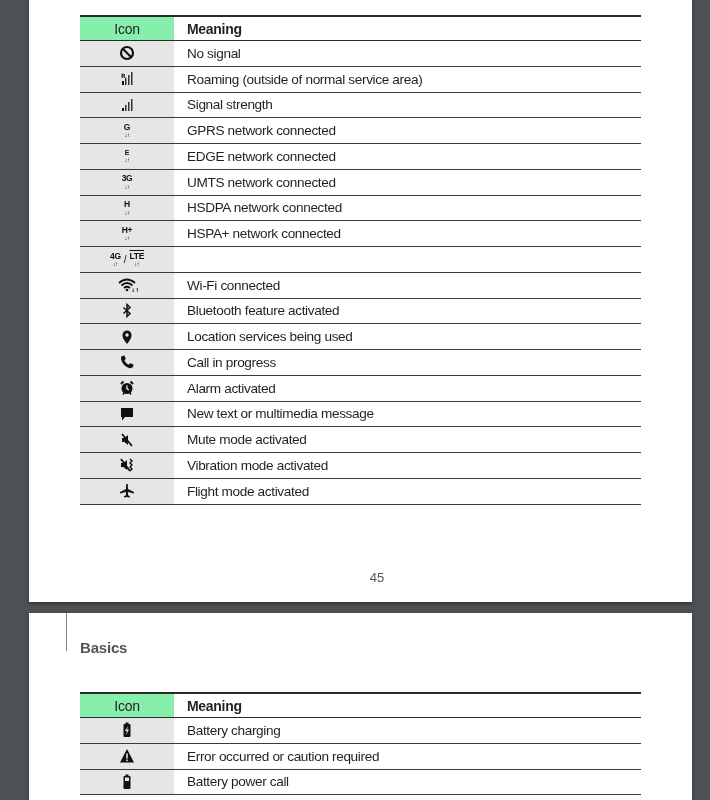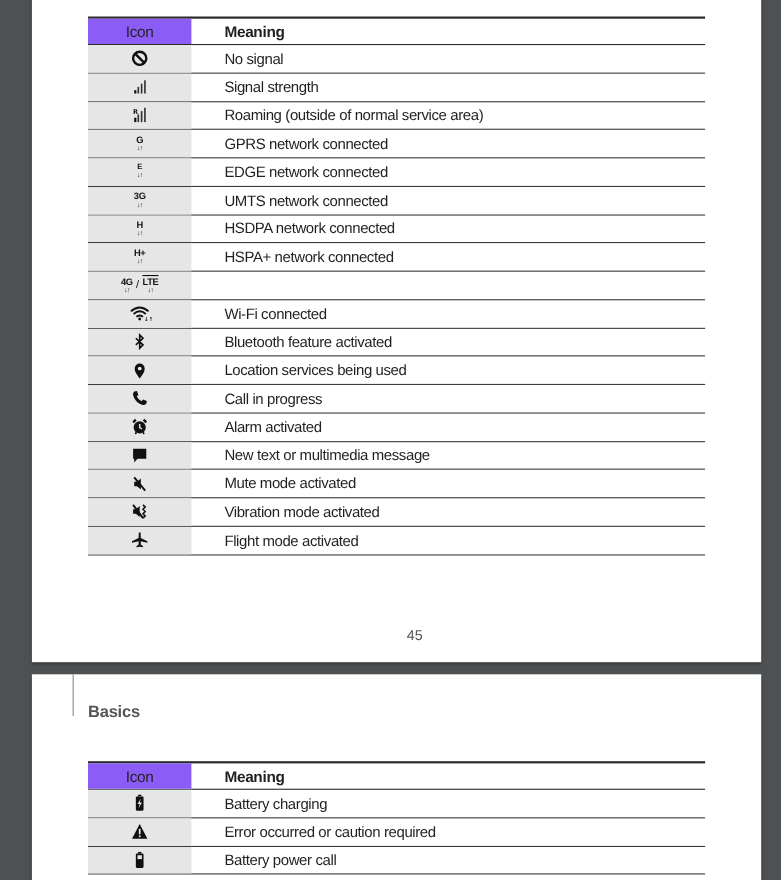--- a/index.html
+++ b/index.html
@@ -28,24 +28,24 @@
   .row {
     display: flex; height: 25.75px; box-sizing: border-box;
     border-bottom: 1.4px solid #3a3a3a;
   }
   .row.header { border-top: 2px solid #2a2a2a; border-bottom: 1.6px solid #2a2a2a; height: 26px; }
   .cell-icon {
     width: 94px; flex: 0 0 94px;
     background: #e6e6e6;
     display: flex; align-items: center; justify-content: center;
   }
-  .row.header .cell-icon { background: #8b5cf6; }
+  .row.header .cell-icon { background: #86efac; }
   .cell-meaning {
     flex: 1; display: flex; align-items: center;
-    padding-left: 30px;
+    padding-left: 13px;
     font-size: 13.6px; letter-spacing: -0.35px;
     color: #231f20;
   }
   .header-label { font-size: 14px; letter-spacing: -0.3px; }
   .row.header .cell-meaning { font-weight: bold; letter-spacing: -0.2px; }
   .row.header .cell-icon .header-label { font-weight: normal; }
 
   .icon { width: 22px; height: 18px; display: block; }
   .icon svg { width: 100%; height: 100%; display: block; }
 
@@ -89,53 +89,53 @@
       <div class="cell-icon">
         <span class="icon">
           <svg viewBox="0 0 22 18">
               <circle cx="11" cy="9" r="6" fill="none" stroke="#111" stroke-width="2.2"></circle>
               <line x1="7" y1="5" x2="15" y2="13" stroke="#111" stroke-width="2.2"></line>
             </svg>
         </span>
       </div>
       <div class="cell-meaning">
           <span>No signal</span>
-        </div>
-    </div>
-
-    <div class="row">
-      <div class="cell-icon">
-        <span class="icon">
-          <svg viewBox="0 0 22 18">
-              <rect x="6" y="12" width="2" height="3" fill="#111"></rect>
-              <rect x="9" y="9" width="1.5" height="6" fill="#333"></rect>
-              <rect x="12" y="6" width="1.5" height="9" fill="#333"></rect>
-              <rect x="15" y="3" width="1.5" height="12" fill="#333"></rect>
-            </svg>
-        </span>
-      </div>
-      <div class="cell-meaning">
-          <span>Signal strength</span>
         </div>
     </div>
 
     <div class="row">
       <div class="cell-icon">
         <span class="icon">
           <svg viewBox="0 0 22 18">
               <text x="5" y="8" font-size="6" font-weight="bold" fill="#111" font-family="DejaVu Sans, sans-serif">R</text>
               <rect x="6" y="11" width="2" height="4" fill="#111"></rect>
               <rect x="9" y="8" width="1.5" height="7" fill="#333"></rect>
               <rect x="12" y="5" width="1.5" height="10" fill="#333"></rect>
               <rect x="15" y="2" width="1.5" height="13" fill="#333"></rect>
             </svg>
         </span>
       </div>
       <div class="cell-meaning">
           <span>Roaming (outside of normal service area)</span>
+        </div>
+    </div>
+
+    <div class="row">
+      <div class="cell-icon">
+        <span class="icon">
+          <svg viewBox="0 0 22 18">
+              <rect x="6" y="12" width="2" height="3" fill="#111"></rect>
+              <rect x="9" y="9" width="1.5" height="6" fill="#333"></rect>
+              <rect x="12" y="6" width="1.5" height="9" fill="#333"></rect>
+              <rect x="15" y="3" width="1.5" height="12" fill="#333"></rect>
+            </svg>
+        </span>
+      </div>
+      <div class="cell-meaning">
+          <span>Signal strength</span>
         </div>
     </div>
 
     <div class="row">
       <div class="cell-icon">
         <span class="netlabel">
           <span class="top">G</span>
           <span class="arr">↓↑</span>
         </span>
       </div>

